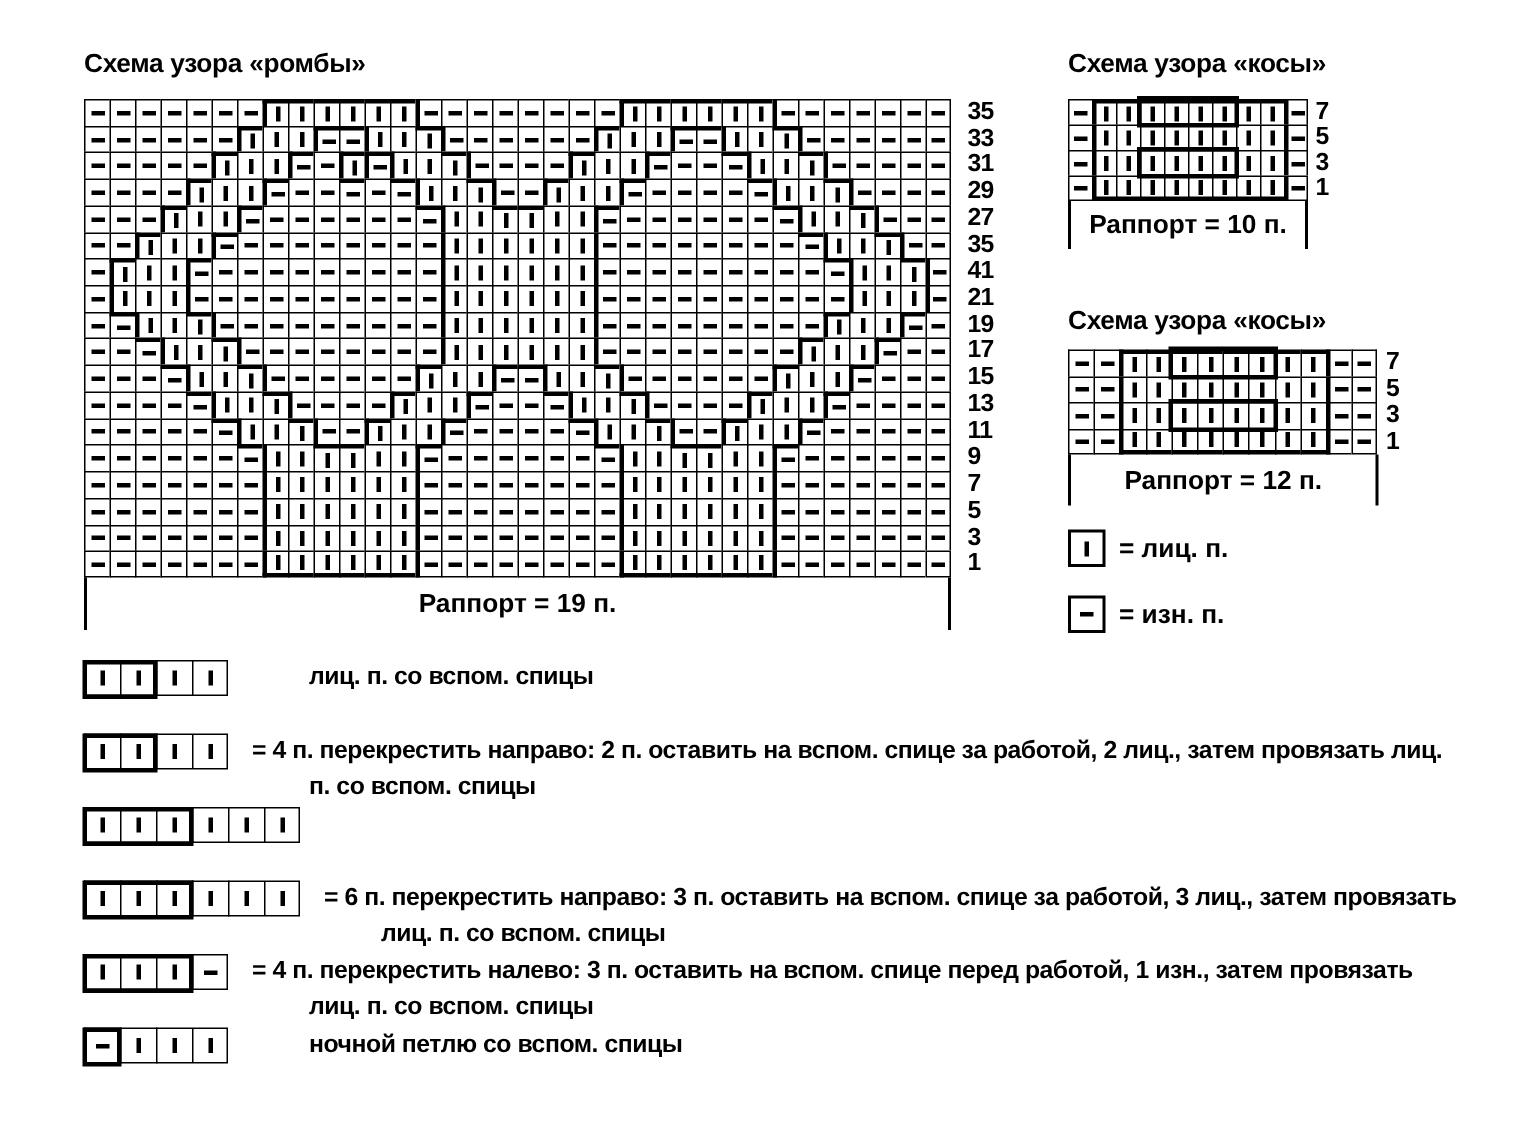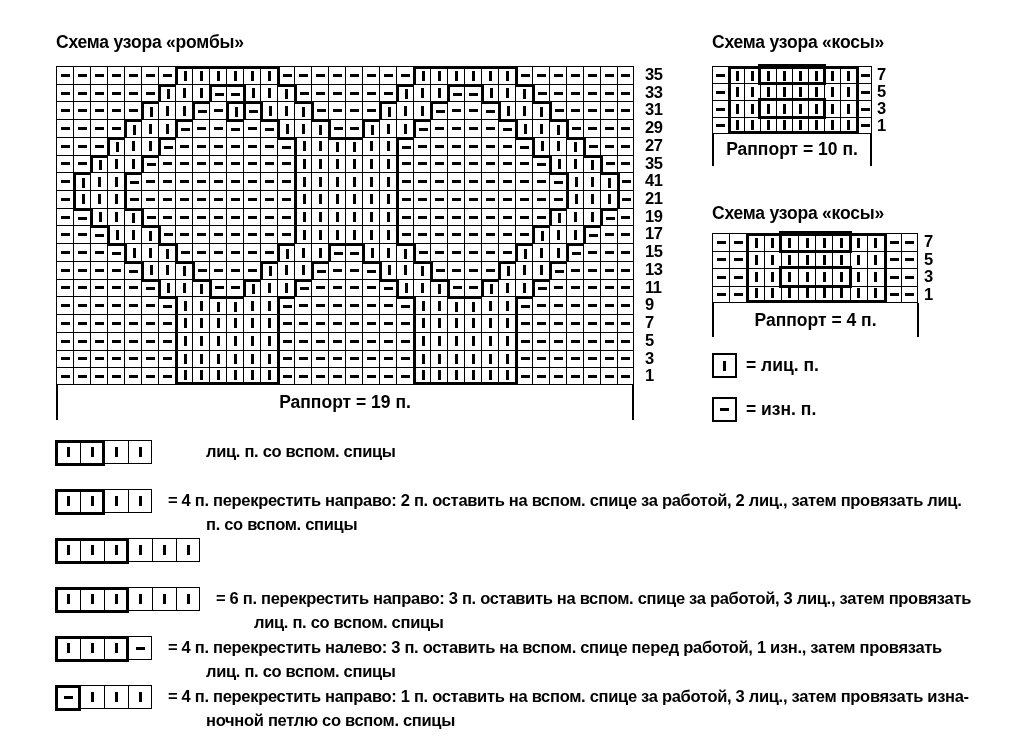--- a/index.html
+++ b/index.html
@@ -2185,21 +2185,21 @@
         <div class="cablebox" style="left: 66.8px; top: 33px; width: 72.8px; height: 21.5px;"></div>
       </div>
     <div class="numbers" style="left:924px;top:233px;">
         <div style="height: 17.5px; line-height: 17.5px;">7</div>
         <div style="height: 17.5px; line-height: 17.5px;">5</div>
         <div style="height: 17.5px; line-height: 17.5px;">3</div>
         <div style="height: 17.5px; line-height: 17.5px;">1</div>
       </div>
     <div class="bracket" style="left:712px;top:303px;height:34px;"></div>
     <div class="bracket" style="left:917px;top:303px;height:34px;"></div>
-    <div class="rapport" style="left:712px;top:310px;width:207px;">Раппорт = 4 п.</div>
+    <div class="rapport" style="left:712px;top:310px;width:207px;">Раппорт = 12 п.</div>
   </div>
 
   <div class="legend-row" style="left:712px;top:353px;">
     <div class="legend-box">
         <span class="gk"></span>
       </div>
     <div class="legend-label">= лиц. п.</div>
   </div>
   <div class="legend-row" style="left:712px;top:397px;">
     <div class="legend-box">
@@ -2331,19 +2331,18 @@
           </div>
           <div class="cell" style="left: 48px; top: 0px; width: 24px; height: 24px; border-left: 1.5px solid rgb(0, 0, 0); border-top: 1.5px solid rgb(0, 0, 0); border-bottom: 1.5px solid rgb(0, 0, 0);">
             <span class="gk"></span>
           </div>
           <div class="cell" style="left: 72px; top: 0px; width: 24px; height: 24px; border-width: 1.5px; border-style: solid; border-color: rgb(0, 0, 0);">
             <span class="gk"></span>
           </div>
           <div class="key-boldgrp" style="left: -1px; width: 26px; height: 25.5px;"></div>
         </div>
         <div class="key-text">
-          <div class="l1">= 4 п. перекрестить направо: 1 п. оставить на вспом. спице за работой, 3 лиц., затем провязать изна-</div>
           <div class="l2">ночной петлю со вспом. спицы</div>
         </div>
       </div>
     </div>
 
 </div>
 
 </body></html>

